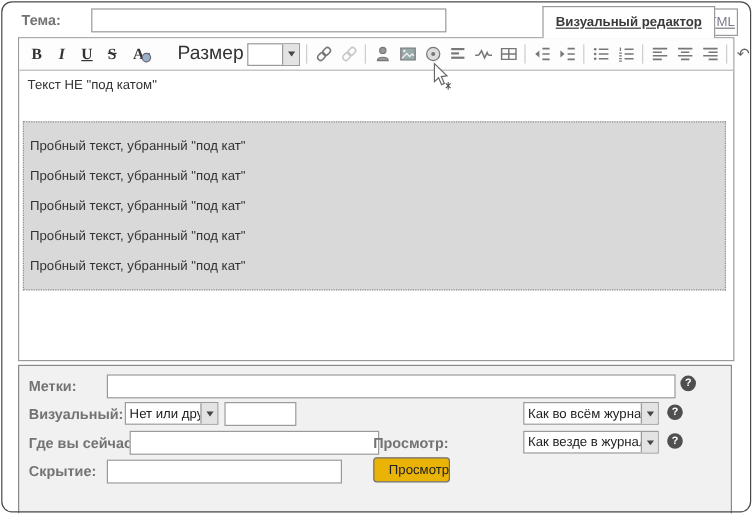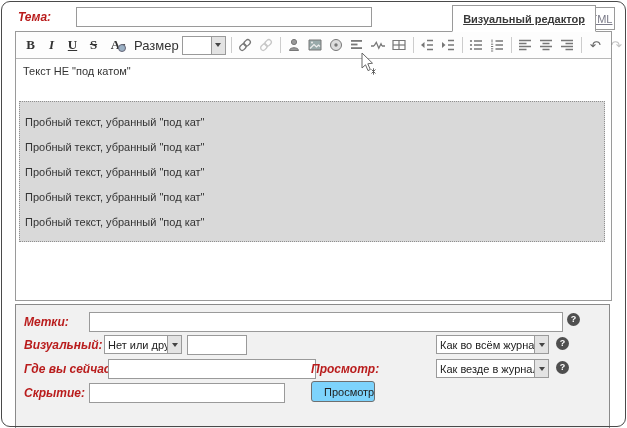--- a/index.html
+++ b/index.html
@@ -1,53 +1,53 @@
 <!DOCTYPE html>
 <html><head>
 <meta charset="utf-8">
 <style>
   html,body{margin:0;padding:0;background:#fff;}
   #screen{position:relative;width:627px;height:428px;font-family:"Liberation Sans",sans-serif;background:#fff;overflow:hidden;}
   .frame{position:absolute;left:1px;top:1px;right:1px;bottom:1px;border:1px solid #4a4a4a;border-radius:9px;pointer-events:none;}
-  .lbl{font-size:12px;font-weight:bold;color:#b91c1c;font-style:italic;}
+  .lbl{font-size:12px;font-weight:bold;color:#737373;}
   input.txt{border:1px solid #9a9a9a;background:#fff;height:16px;font-size:11px;font-family:"Liberation Sans",sans-serif;padding:1px 3px;}
   
   #subject-label{position:absolute;left:18px;top:10px;}
   #subject-input{position:absolute;left:76px;top:7px;width:288px;}
   .tab{position:absolute;box-sizing:border-box;text-align:center;font-size:11px;text-decoration:underline;background:#fff;border:1px solid #9a9a9a;cursor:pointer;}
   #tab-visual{left:452px;top:5px;width:144px;height:27px;line-height:26px;font-weight:bold;color:#3a3a3a;border-bottom:1px solid #fff;z-index:3;}
   #tab-html{left:580px;top:7px;width:35px;height:23px;line-height:22px;color:#7a7a88;}
   
   #editor{position:absolute;left:15px;top:31px;width:595px;height:268px;border:1px solid #9a9a9a;background:#fff;z-index:2;}
   #toolbar{position:absolute;left:0;top:0;right:0;height:26px;border-bottom:1px solid #b8b8b8;display:flex;align-items:center;padding:0 4px;background:#fdfdfd;}
   .tb{width:21px;height:20px;display:flex;align-items:center;justify-content:center;cursor:pointer;flex:0 0 auto;}
   .tb-letter{font-family:"Liberation Serif",serif;font-weight:bold;font-size:13px;color:#333;}
   .sep{width:1px;height:16px;background:#ccc;margin:0 3px;flex:0 0 auto;}
   .disabled{opacity:.4;}
-  #size-label{font-size:13px;color:#333;margin:0 3px 0 2px;flex:0 0 auto;}
+  #size-label{font-size:16px;color:#333;margin:0 3px 0 16px;flex:0 0 auto;}
   .combo{box-sizing:border-box;border:1px solid #9a9a9a;background:#fff;height:19px;display:flex;align-items:center;position:relative;flex:0 0 auto;}
   .combo-text{flex:1;font-size:11px;color:#222;padding:0 3px;white-space:nowrap;overflow:hidden;}
   .combo-btn{width:13px;height:100%;background:#e3e3e3;border-left:1px solid #9a9a9a;display:flex;align-items:center;justify-content:center;flex:0 0 auto;}
   .carr{width:0;height:0;border-left:3px solid transparent;border-right:3px solid transparent;border-top:4px solid #444;}
   #size-combo{width:44px;margin-right:2px;}
   svg.ic{display:block;}
   .ic *{vector-effect:non-scaling-stroke;}
   .color-dot{position:absolute;width:6px;height:6px;border-radius:50%;background:#9ab0c4;border:1px solid #667;right:6px;bottom:3px;}
   .fc-arrow{font-size:8px;color:#444;margin-left:1px;}
   
   #intro-par{position:absolute;left:7px;top:33px;font-size:11px;color:#333;}
   #cut-box{position:absolute;left:3px;top:69px;width:586px;height:141px;background:#d9d9d9;border:1px dotted #8f8f8f;box-sizing:border-box;padding:8px 0 0 5px;}
   .cut-par{font-size:11px;color:#333;line-height:25px;height:25px;white-space:nowrap;}
   
   #cursor{position:absolute;left:361px;top:52px;z-index:9;pointer-events:none;}
   
   #panel{position:absolute;left:15px;top:304px;width:595px;height:133px;background:#f1f1f1;border:1px solid #8a8a8a;box-sizing:border-box;}
   #panel .lbl{position:absolute;}
   .help{position:absolute;width:13px;height:13px;border-radius:50%;background:#4f4f4f;color:#fff;font-size:9px;font-weight:bold;text-align:center;line-height:13px;cursor:pointer;}
-  .btn{position:absolute;box-sizing:border-box;font-family:"Liberation Sans",sans-serif;font-size:11px;color:#222;background:#7dd3fc;border:1px solid #6f6f6f;border-radius:3px;cursor:pointer;padding-left:12px;}
+  .btn{position:absolute;box-sizing:border-box;font-family:"Liberation Sans",sans-serif;font-size:11px;color:#222;background:#eab308;border:1px solid #6f6f6f;border-radius:3px;cursor:pointer;padding-left:12px;}
   .btn-default{border:2px solid #2f2f2f;border-radius:4px;}
 </style>
 </head>
 <body>
 
 <div id="screen">
 
   <span id="subject-label" class="lbl">Тема:</span>
   <input id="subject-input" class="txt" style="position: absolute;" value="">
 

